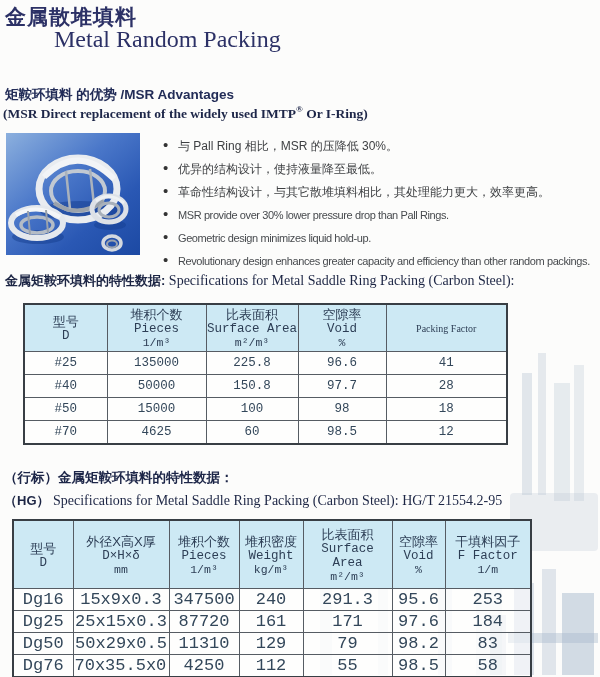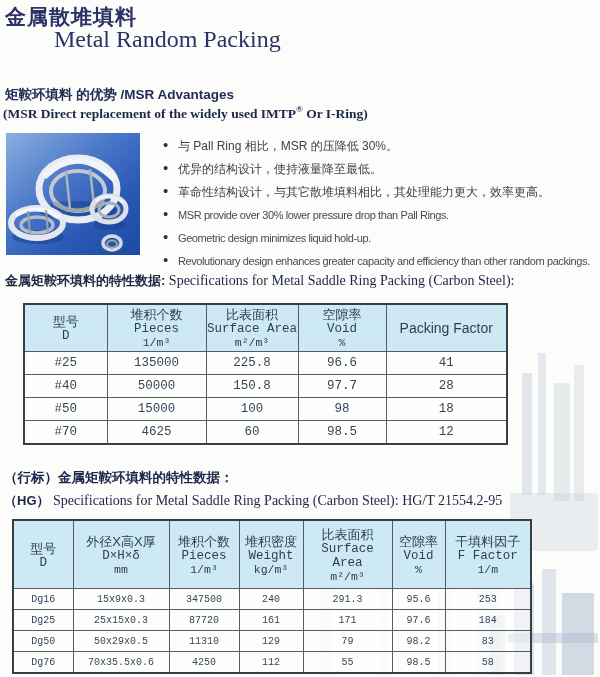--- a/index.html
+++ b/index.html
@@ -47,28 +47,28 @@
   #sec2-line2 .sec-zh{font-size:13px;}
 
   
   table{border-collapse:collapse;table-layout:fixed;position:absolute;
     background:rgba(255,255,255,0.55);border:2px solid #383e44;}
   th,td{border:1px solid #565c63;text-align:center;vertical-align:middle;overflow:hidden;}
   th{background:#cde9f4;font-weight:normal;padding:2px 0;}
   td{font-family:"Liberation Mono","DejaVu Sans Mono",monospace;font-size:12.5px;color:#33475a;}
   .hl{text-align:center;}
   .hl0{font-size:13px;line-height:15px;color:#2d3e55;text-align:center;}
-  .hl0.latin{font-family:Liberation Sans, sans-serif;font-size:14px;}
+  .hl0.latin{font-family:Liberation Serif, serif;font-size:10px;}
   .hl1{font-family:"Liberation Mono","DejaVu Sans Mono",monospace;font-size:12.5px;line-height:14px;color:#2d3e55;}
   .hl2{font-family:"Liberation Mono","DejaVu Sans Mono",monospace;font-size:11.5px;line-height:13px;color:#2d3e55;}
   #table1{left:23px;top:303px;width:483px;}
   #table1 td{height:20px;}
   #table2{left:12px;top:519px;width:518px;}
   #table2 th{padding:6px 0 5px;}
-  #table2 td{height:18px;font-size:10px;}
+  #table2 td{height:18px;font-size:17px;}
 
   
   #watermark{left:260px;top:285px;pointer-events:none;}
 </style>
 </head>
 <body>
 
 <svg id="watermark" class="abs" width="340" height="392" viewBox="0 0 340 392">
   <g fill="#b9c6d4">
     <rect x="60" y="278" width="12" height="112" opacity="0.13"></rect>

